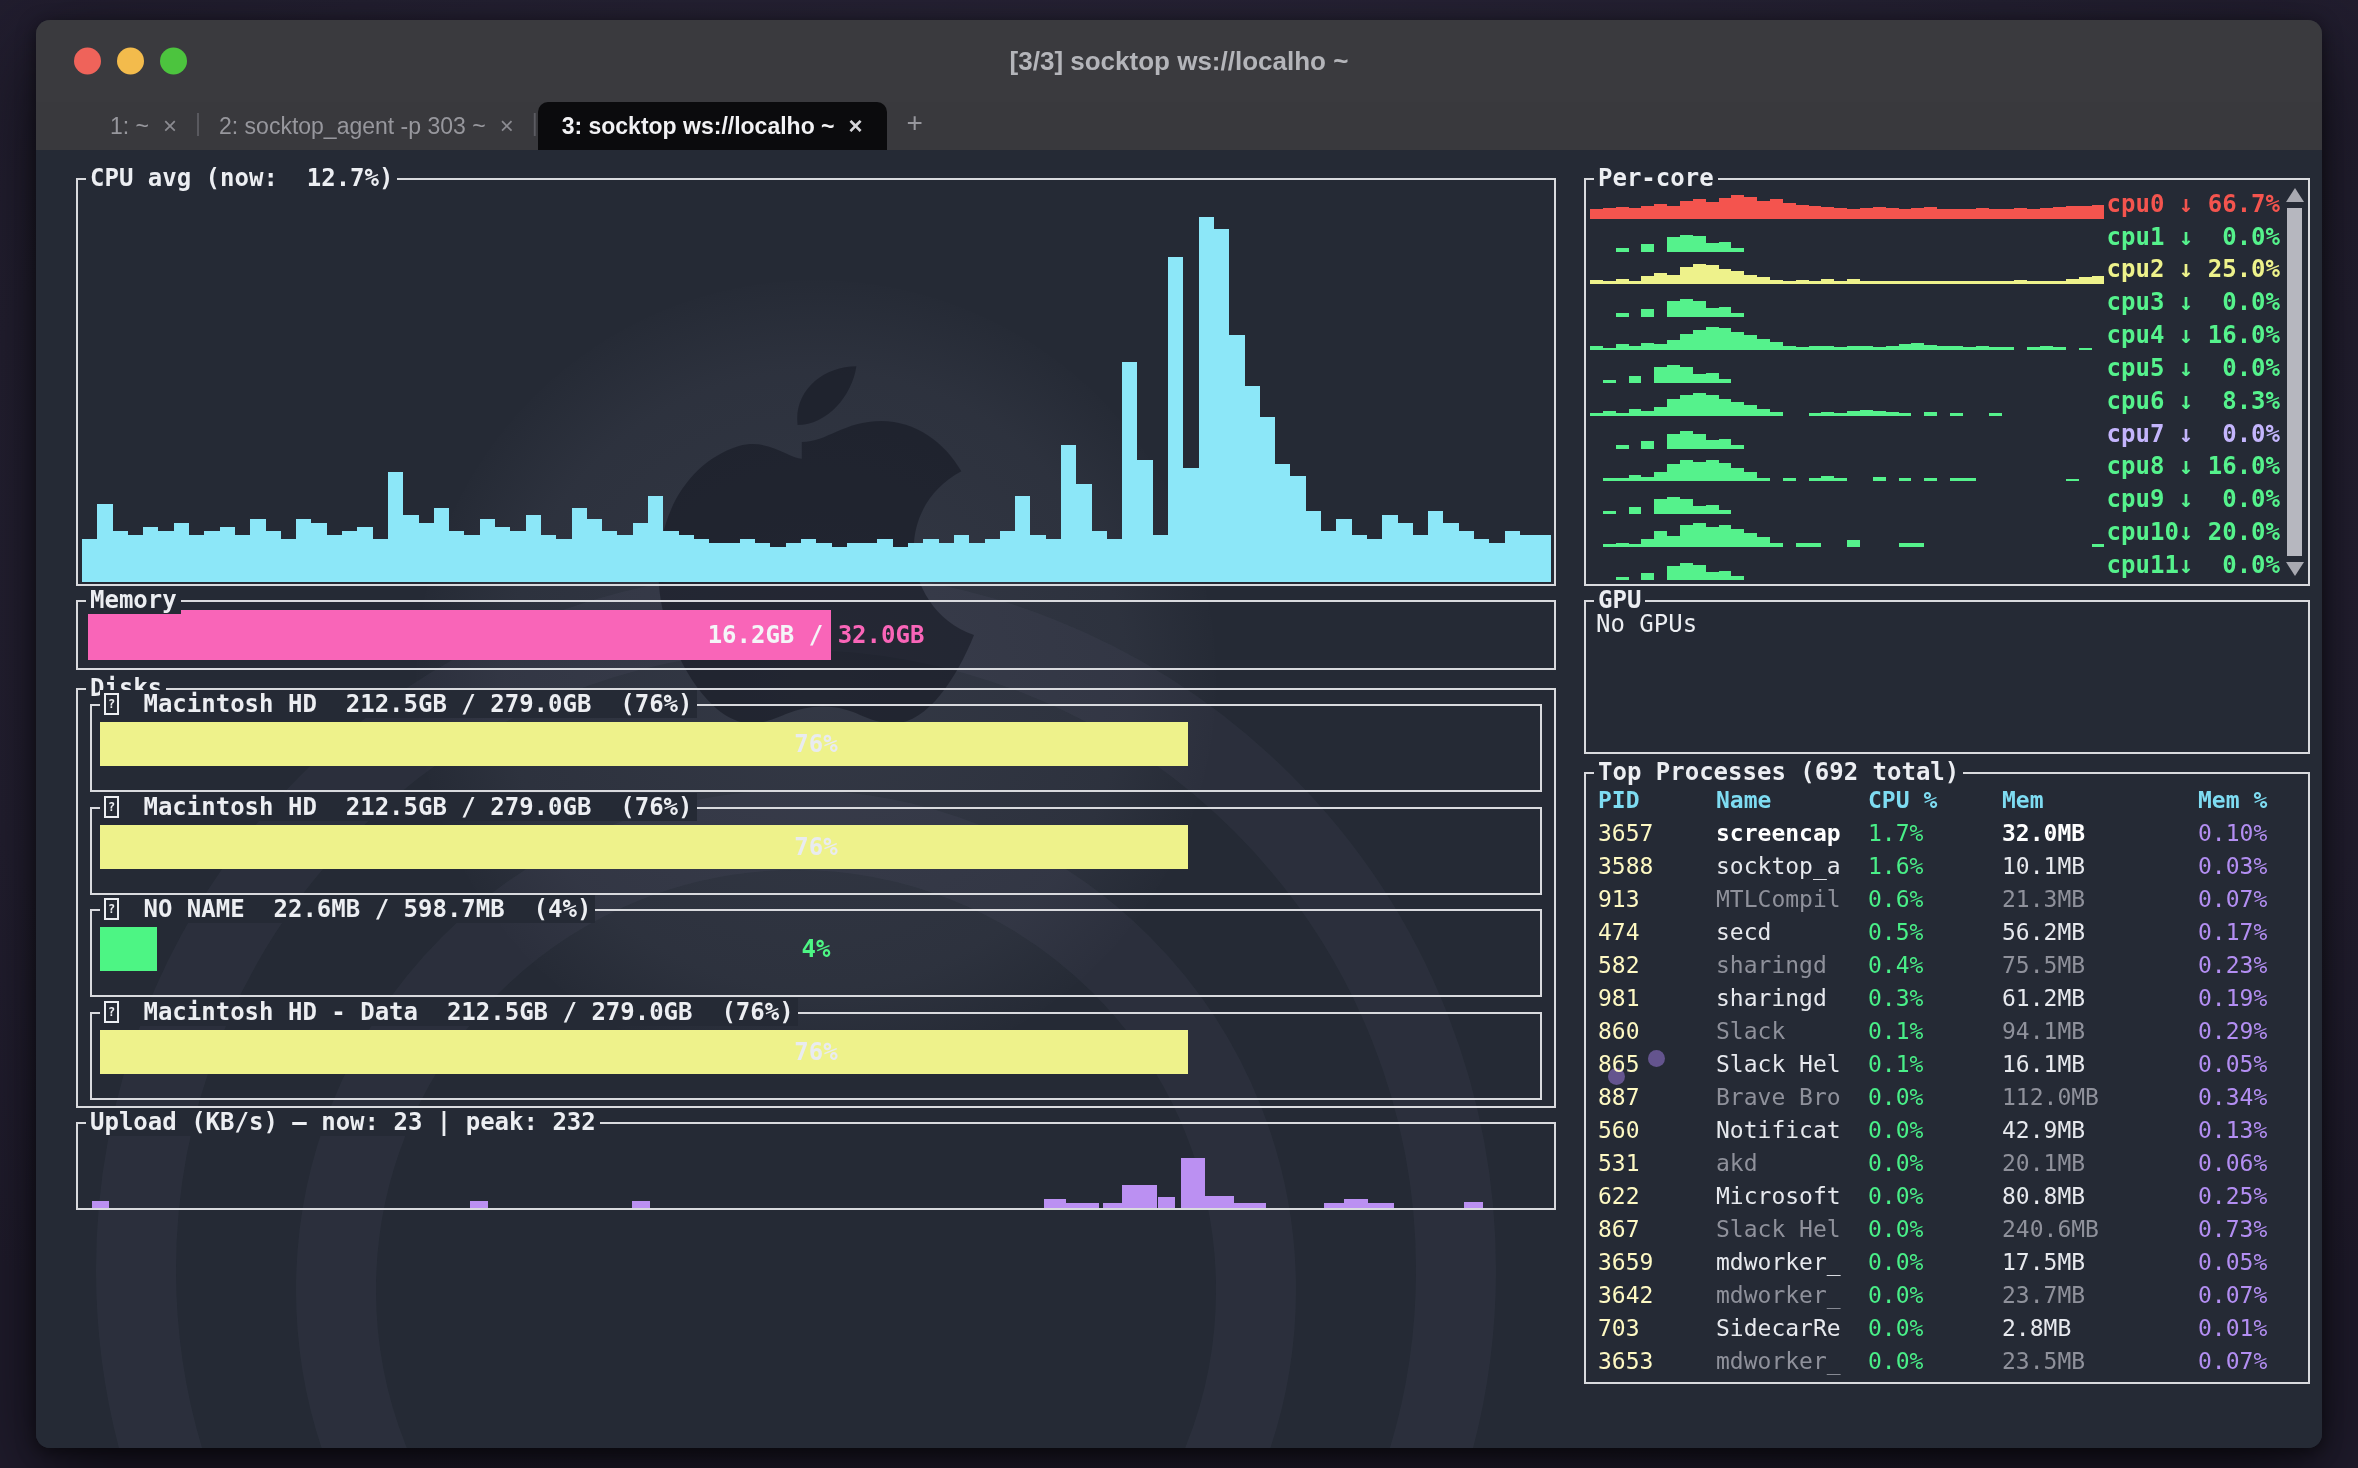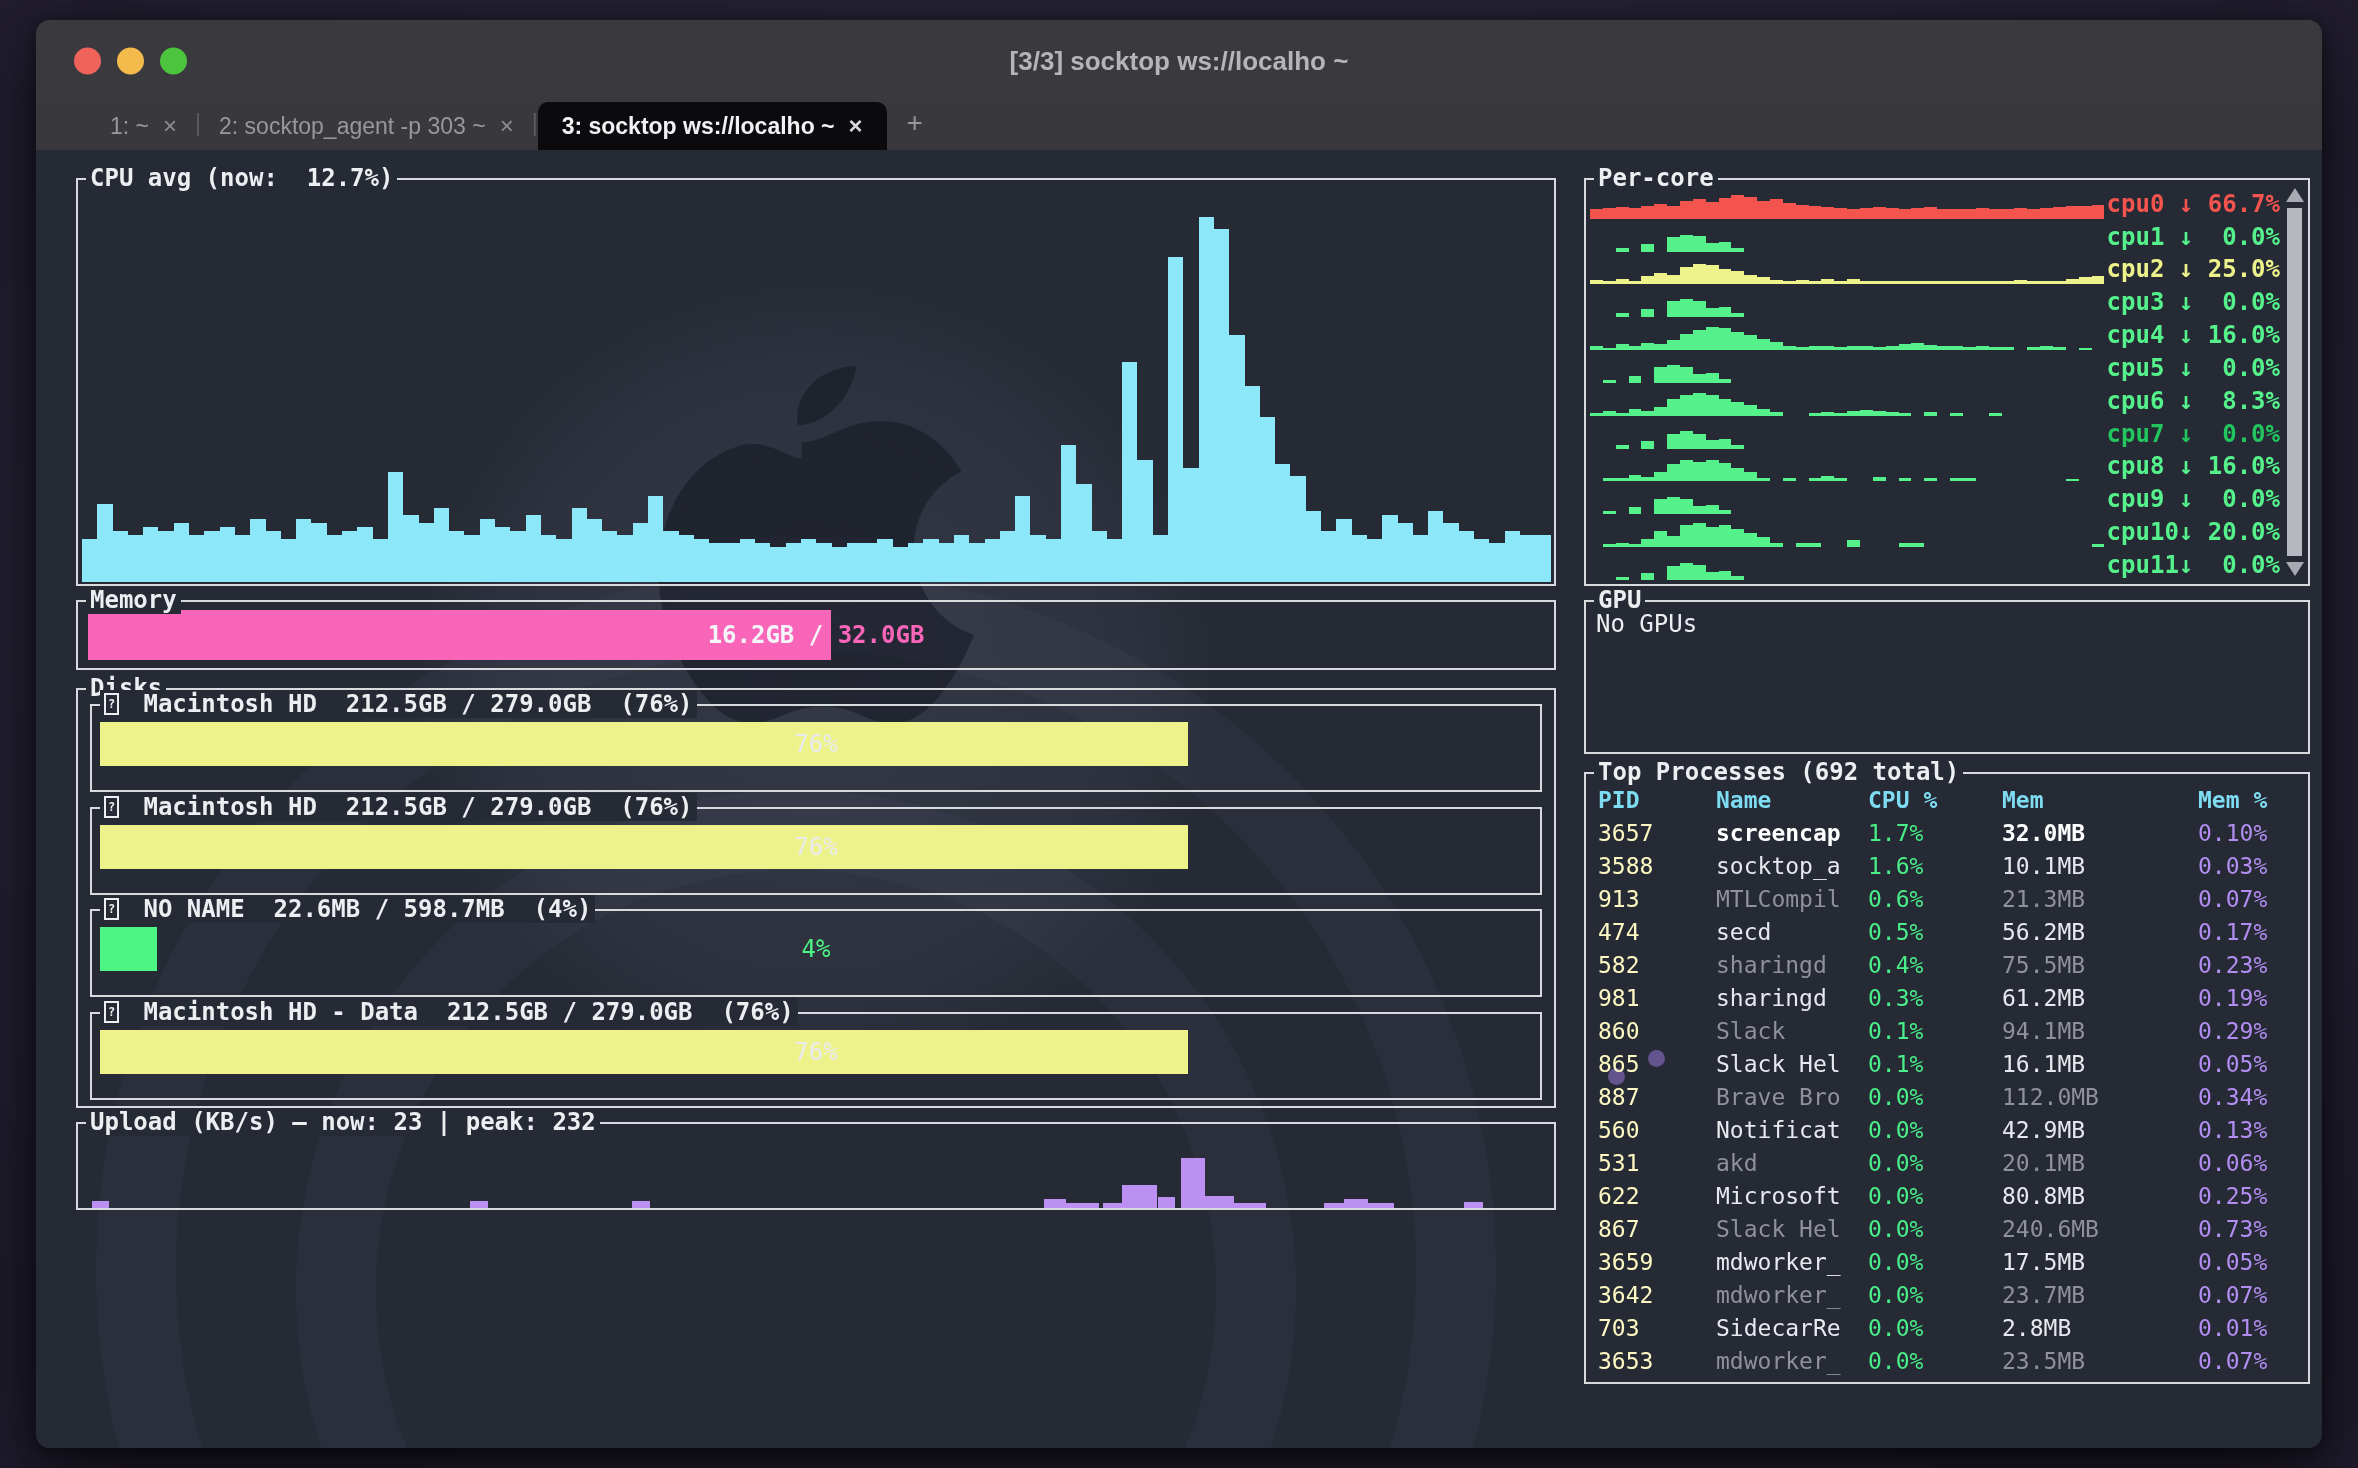--- a/index.html
+++ b/index.html
@@ -88,21 +88,21 @@
   .p-gpu { height:154px; margin-top:14px; }
   .gpu-text { position:absolute; left:10px; top:8px; }
   
   .p-disks { height:420px; margin-top:18px; }
   .disk-list { position:absolute; inset:14px 12px 6px 12px; display:flex; flex-direction:column; justify-content:space-between; }
   .disk { position:relative; border:2px solid #d9dade; height:88px; }
   .disk-title { position:absolute; top:-16px; left:8px; background:#252a35; padding:0 4px; white-space:pre; font-weight:bold; display:flex; align-items:center; z-index:3; }
   .tofu { display:inline-block; width:15px; height:22px; border:2px solid #eceef2; margin-right:10px; font-size:12px; line-height:18px; text-align:center; font-weight:bold; }
   .disk-meter { position:absolute; left:8px; right:8px; top:16px; height:44px; }
   .disk-meter .fill { position:absolute; left:0; top:0; bottom:0; }
-  .disk-meter .mlabel { position:absolute; inset:0; display:flex; align-items:center; justify-content:center; font-weight:normal; z-index:2; }
+  .disk-meter .mlabel { position:absolute; inset:0; display:flex; align-items:center; justify-content:center; font-weight:bold; z-index:2; }
   
   .p-down { height:74px; margin-top:16px; }
   .p-up { height:88px; margin-top:14px; }
   .netbox { position:absolute; inset:6px 2px 0 2px; }
   .netbox .nbar { position:absolute; bottom:0; }
   
   .p-proc { height:612px; margin-top:18px; }
   .proc-table { position:absolute; inset:10px 8px 4px 12px; font-size:23px; }
   .prow { display:grid; grid-template-columns:118px 152px 134px 196px 1fr; line-height:33px; white-space:pre; }
   .prow.head { color:#7edcf2; font-weight:bold; }
@@ -683,21 +683,21 @@
                     <div class="bar" style="height: 0%;"></div>
                     <div class="bar" style="height: 0%;"></div>
                     <div class="bar" style="height: 0%;"></div>
                     <div class="bar" style="height: 0%;"></div>
                     <div class="bar" style="height: 0%;"></div>
                     <div class="bar" style="height: 0%;"></div>
                     <div class="bar" style="height: 0%;"></div>
                     <div class="bar" style="height: 0%;"></div>
                     <div class="bar" style="height: 0%;"></div>
                   </div>
-                  <span class="core-label" style="color: #22c55e;">cpu7 ↓  0.0%</span>
+                  <span class="core-label" style="color: #c4b5fd;">cpu7 ↓  0.0%</span>
                 </div>
                 <div class="core-row">
                   <div class="spark">
                     <div class="bar" style="height: 0%;"></div>
                     <div class="bar" style="height: 12%; background: rgb(85, 242, 140);"></div>
                     <div class="bar" style="height: 10%; background: rgb(85, 242, 140);"></div>
                     <div class="bar" style="height: 20%; background: rgb(85, 242, 140);"></div>
                     <div class="bar" style="height: 14%; background: rgb(85, 242, 140);"></div>
                     <div class="bar" style="height: 30%; background: rgb(85, 242, 140);"></div>
                     <div class="bar" style="height: 52%; background: rgb(85, 242, 140);"></div>

